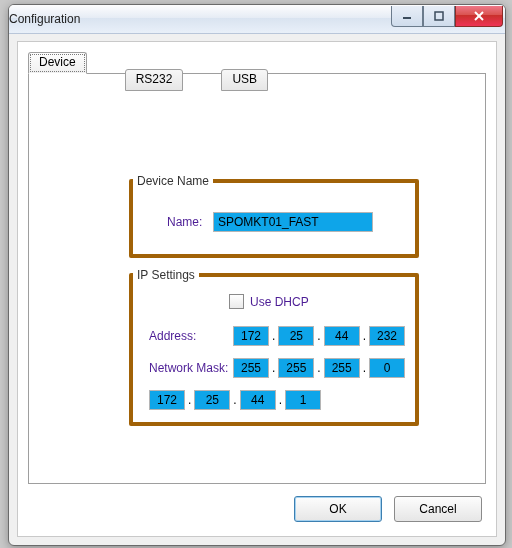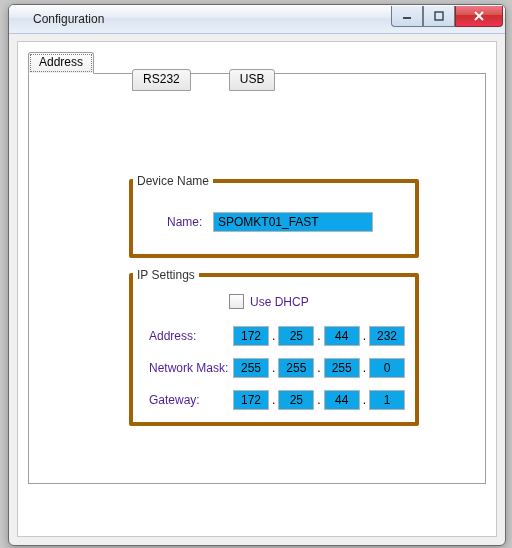--- a/index.html
+++ b/index.html
@@ -23,21 +23,21 @@
     border-radius: 6px;
     box-shadow: 0 2px 10px rgba(0,0,0,0.3);
     overflow: hidden;
   }
   .titlebar {
     height: 28px;
     background: linear-gradient(to bottom, #fdfdfe, #e6ecf5 45%, #d9e3f0 46%, #e9f0f9);
     border-bottom: 1px solid #b9c6d9;
     display: flex;
     align-items: center;
-    padding-left: 24px;
+    padding-left: 0;
   }
   .titlebar .title {
     flex: 1;
     color: #222;
   }
   .winbtns {
     display: flex;
     height: 20px;
     margin-top: -6px;
     margin-right: 2px;
@@ -211,21 +211,21 @@
             <line x1="2" y1="1" x2="10" y2="9" stroke="#fff" stroke-width="2"></line>
             <line x1="10" y1="1" x2="2" y2="9" stroke="#fff" stroke-width="2"></line>
           </svg>
       </div>
     </div>
   </div>
 
   <div class="client">
 
     <div class="tabstrip">
-      <div class="tab active"><span>Address</span></div>
+      <div class="tab active"><span>Device</span></div>
       <div class="tab inactive"><span>RS232</span></div>
       <div class="tab inactive"><span>USB</span></div>
     </div>
 
     <div class="tabpage">
 
       <fieldset class="group grp-device">
         <legend>Device Name</legend>
         <div class="row" style="left:34px; top:24px;">
           <span class="lbl" style="width:46px;">Name:</span>
@@ -257,28 +257,31 @@
           <input class="txt octet" value="255" style="">
             <span class="dot">.</span>
           <input class="txt octet" value="255" style="">
             <span class="dot">.</span>
           <input class="txt octet" value="255" style="">
             <span class="dot">.</span>
           <input class="txt octet" value="0" style="">
         </div>
 
         <div class="row" style="left:16px; top:108px;">
-          <span class="lbl" style="width:84px;">Gateway:</span>
           <input class="txt octet" value="172" style="">
             <span class="dot">.</span>
           <input class="txt octet" value="25" style="">
             <span class="dot">.</span>
           <input class="txt octet" value="44" style="">
             <span class="dot">.</span>
           <input class="txt octet" value="1" style="">
         </div>
       </fieldset>
 
     </div>
 
+    <div class="btnbar">
+      <button class="dlgbtn default">OK</button>
+      <button class="dlgbtn">Cancel</button>
+    </div>
 
   </div>
 </div>
 
 </body></html>

